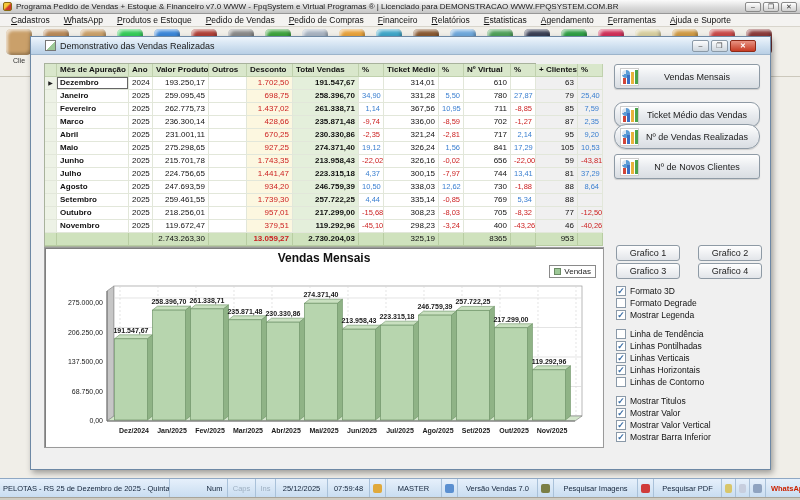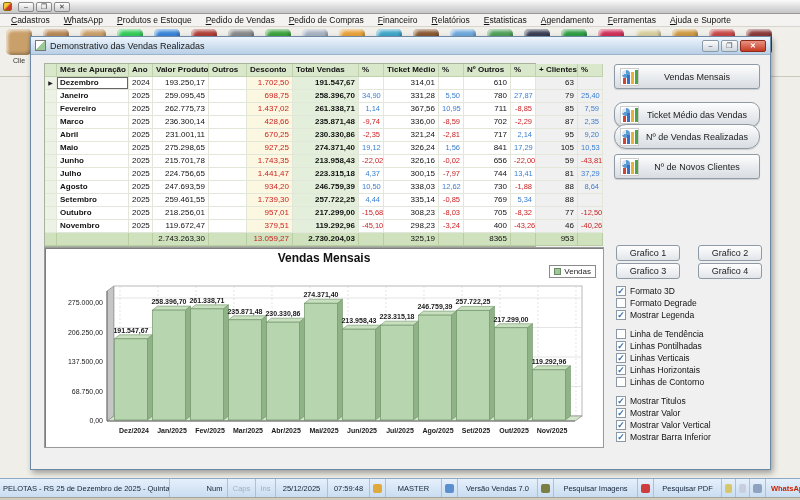--- a/index.html
+++ b/index.html
@@ -28,21 +28,21 @@
   .tb-item{display:flex;flex-direction:column;align-items:center;width:26px;flex:0 0 auto;}
   .tb-glyph{width:26px;height:26px;border-radius:5px;
     box-shadow:inset 2px 2px 3px rgba(255,255,255,.65), inset -2px -2px 3px rgba(0,0,0,.25);}
   .tb-label{font-size:7px;color:#333;margin-top:2px;}
 
   
   .mdi{position:absolute;left:30px;top:36px;width:741px;height:434px;background:#f0f0f0;
     border:1px solid #6d88a5;box-shadow:2px 3px 6px rgba(0,0,0,.35);}
   .mdi-titlebar{position:absolute;left:0;top:0;right:0;height:18px;
     background:linear-gradient(#eef5fc,#cfe0f0 55%,#b9cfe5);border-bottom:1px solid #9cb4cb;
-    display:flex;align-items:center;padding:0 4px;font-size:9px;color:#1a1a1a;}
+    display:flex;align-items:center;padding:0 14px;font-size:9px;color:#1a1a1a;}
   .mdi-icon{width:11px;height:11px;border:1px solid #777;background:linear-gradient(135deg,#fff 50%,#9dc897 50%);margin-right:4px;}
   .mdi-title{flex:1;white-space:nowrap;overflow:hidden;}
   .mdi-btn{width:17px;height:12px;margin-left:2px;border:1px solid #8b9aa8;border-radius:2px;
     background:linear-gradient(#fdfdfd,#cdd6de);font-size:7px;line-height:10px;text-align:center;color:#444;}
   .mdi-btn.close{width:26px;background:linear-gradient(#e89383,#c73b24);border-color:#8e2a18;color:#fff;font-weight:bold;}
   .mdi-content{position:absolute;left:0;top:18px;right:0;bottom:0;background:#f0f0f0;}
 
   
   .sales-table{position:absolute;left:13px;top:8px;width:492px;border:1px solid #a8b29c;
     background:#fff;display:grid;font-size:8px;
@@ -55,21 +55,21 @@
   .c-ano{text-align:center;}
   .c-num{text-align:right;}
   .c-desc{text-align:right;color:#cc2222;background:#fcf7e0;}
   .c-total{text-align:right;font-weight:bold;background:#e4efdb;}
   .c-tbold{text-align:right;font-weight:normal;}
   .c-pct{text-align:right;font-size:7.5px;}
   .c-pct.pos{color:#3a7fd0;}
   .c-pct.neg{color:#cc2222;}
   .cell.editing{background:#fff;box-shadow:inset 0 0 0 1px #666;}
   .cell.totalrow{background:#cfe2bd;border-color:#b8cda2;}
-  .cell.totalrow.c-desc{color:#cc2222;}
+  .cell.totalrow.c-desc{color:#cc2222;font-weight:bold;}
 
   
   .chart-panel{position:absolute;left:13px;top:192px;width:560px;height:201px;background:#fff;
     border:1px solid #9a9a9a;box-shadow:inset 1px 1px 0 #7f7f7f, inset -1px -1px 0 #fdfdfd;}
   .chart-title{text-align:center;font-size:12px;font-weight:bold;color:#111;margin-top:3px;}
   .chart-legend{position:absolute;right:7px;top:17px;border:1px solid #8a8a8a;background:#fff;
     display:flex;align-items:center;gap:3px;padding:1px 4px;font-size:8px;color:#222;}
   .legend-swatch{width:7px;height:7px;background:#9dc897;border:1px solid #6a8a64;}
   .chart-svg-wrap{position:absolute;left:2px;top:17px;}
 
@@ -104,20 +104,21 @@
   .sb-seg.dim{color:#9fb0c2;}
   .sb-seg.accent{color:#cc2200;font-weight:bold;}
   .sb-ico{width:9px;height:9px;border-radius:2px;margin:0 auto;}
   .bottom-strip{position:absolute;left:0;top:497px;width:800px;height:3px;background:#cfccc2;border-top:1px solid #a8a49a;}
 </style>
 </head>
 <body>
 
 <div class="app-titlebar">
   <div class="app-logo"></div>
+  <div class="app-title">Programa Pedido de Vendas + Estoque &amp; Financeiro v7.0 WWW - FpqSystem e Virtual Programas ® | Licenciado para  DEMONSTRACAO WWW.FPQSYSTEM.COM.BR</div>
   <div class="winbtn">–</div>
   <div class="winbtn">❐</div>
   <div class="winbtn">✕</div>
 </div>
 
 <div class="menubar" id="menubar">
     <span class="menu-item">Cadastros</span>
     <span class="menu-item">WhatsApp</span>
     <span class="menu-item">Produtos e Estoque</span>
     <span class="menu-item">Pedido de Vendas</span>
@@ -211,21 +212,21 @@
         <div class="cell th c-sel"></div>
         <div class="cell th ">Mês de Apuração</div>
         <div class="cell th ">Ano</div>
         <div class="cell th ">Valor Produto</div>
         <div class="cell th ">Outros</div>
         <div class="cell th ">Desconto</div>
         <div class="cell th ">Total Vendas</div>
         <div class="cell th ">%</div>
         <div class="cell th ">Ticket Médio</div>
         <div class="cell th ">%</div>
-        <div class="cell th ">Nº Outros</div>
+        <div class="cell th ">Nº Virtual</div>
         <div class="cell th ">%</div>
         <div class="cell th ">+ Clientes</div>
         <div class="cell th ">%</div>
         <div class="cell c-sel">▶</div>
         <div class="cell c-month editing">Dezembro</div>
         <div class="cell c-ano">2024</div>
         <div class="cell c-num">193.250,17</div>
         <div class="cell c-num"></div>
         <div class="cell c-desc">1.702,50</div>
         <div class="cell c-total">191.547,67</div>
@@ -268,21 +269,21 @@
         <div class="cell c-month">Marco</div>
         <div class="cell c-ano">2025</div>
         <div class="cell c-num">236.300,14</div>
         <div class="cell c-num"></div>
         <div class="cell c-desc">428,66</div>
         <div class="cell c-total">235.871,48</div>
         <div class="cell c-pct neg">-9,74</div>
         <div class="cell c-tbold">336,00</div>
         <div class="cell c-pct neg">-8,59</div>
         <div class="cell c-tbold">702</div>
-        <div class="cell c-pct neg">-2,29</div>
+        <div class="cell c-pct neg">-1,27</div>
         <div class="cell c-tbold">87</div>
         <div class="cell c-pct pos">2,35</div>
         <div class="cell c-sel"></div>
         <div class="cell c-month">Abril</div>
         <div class="cell c-ano">2025</div>
         <div class="cell c-num">231.001,11</div>
         <div class="cell c-num"></div>
         <div class="cell c-desc">670,25</div>
         <div class="cell c-total">230.330,86</div>
         <div class="cell c-pct neg">-2,35</div>

